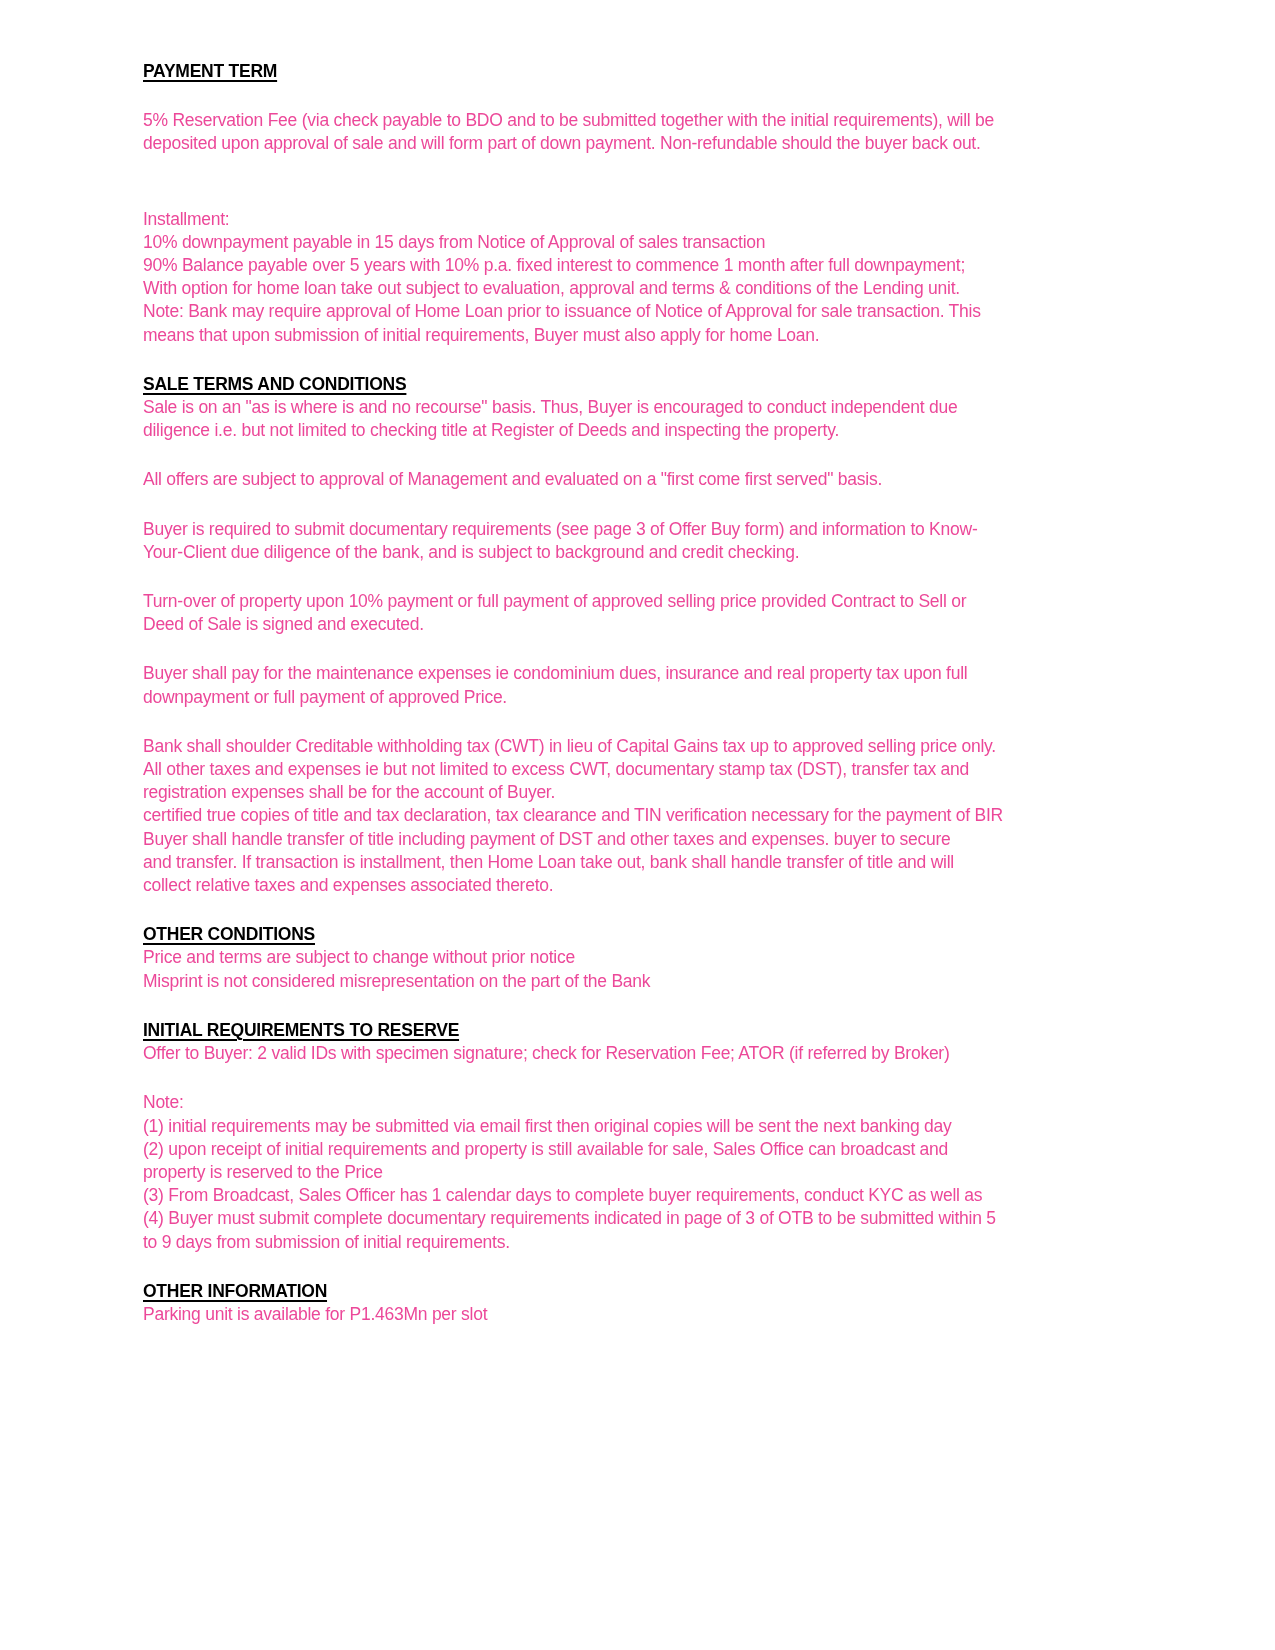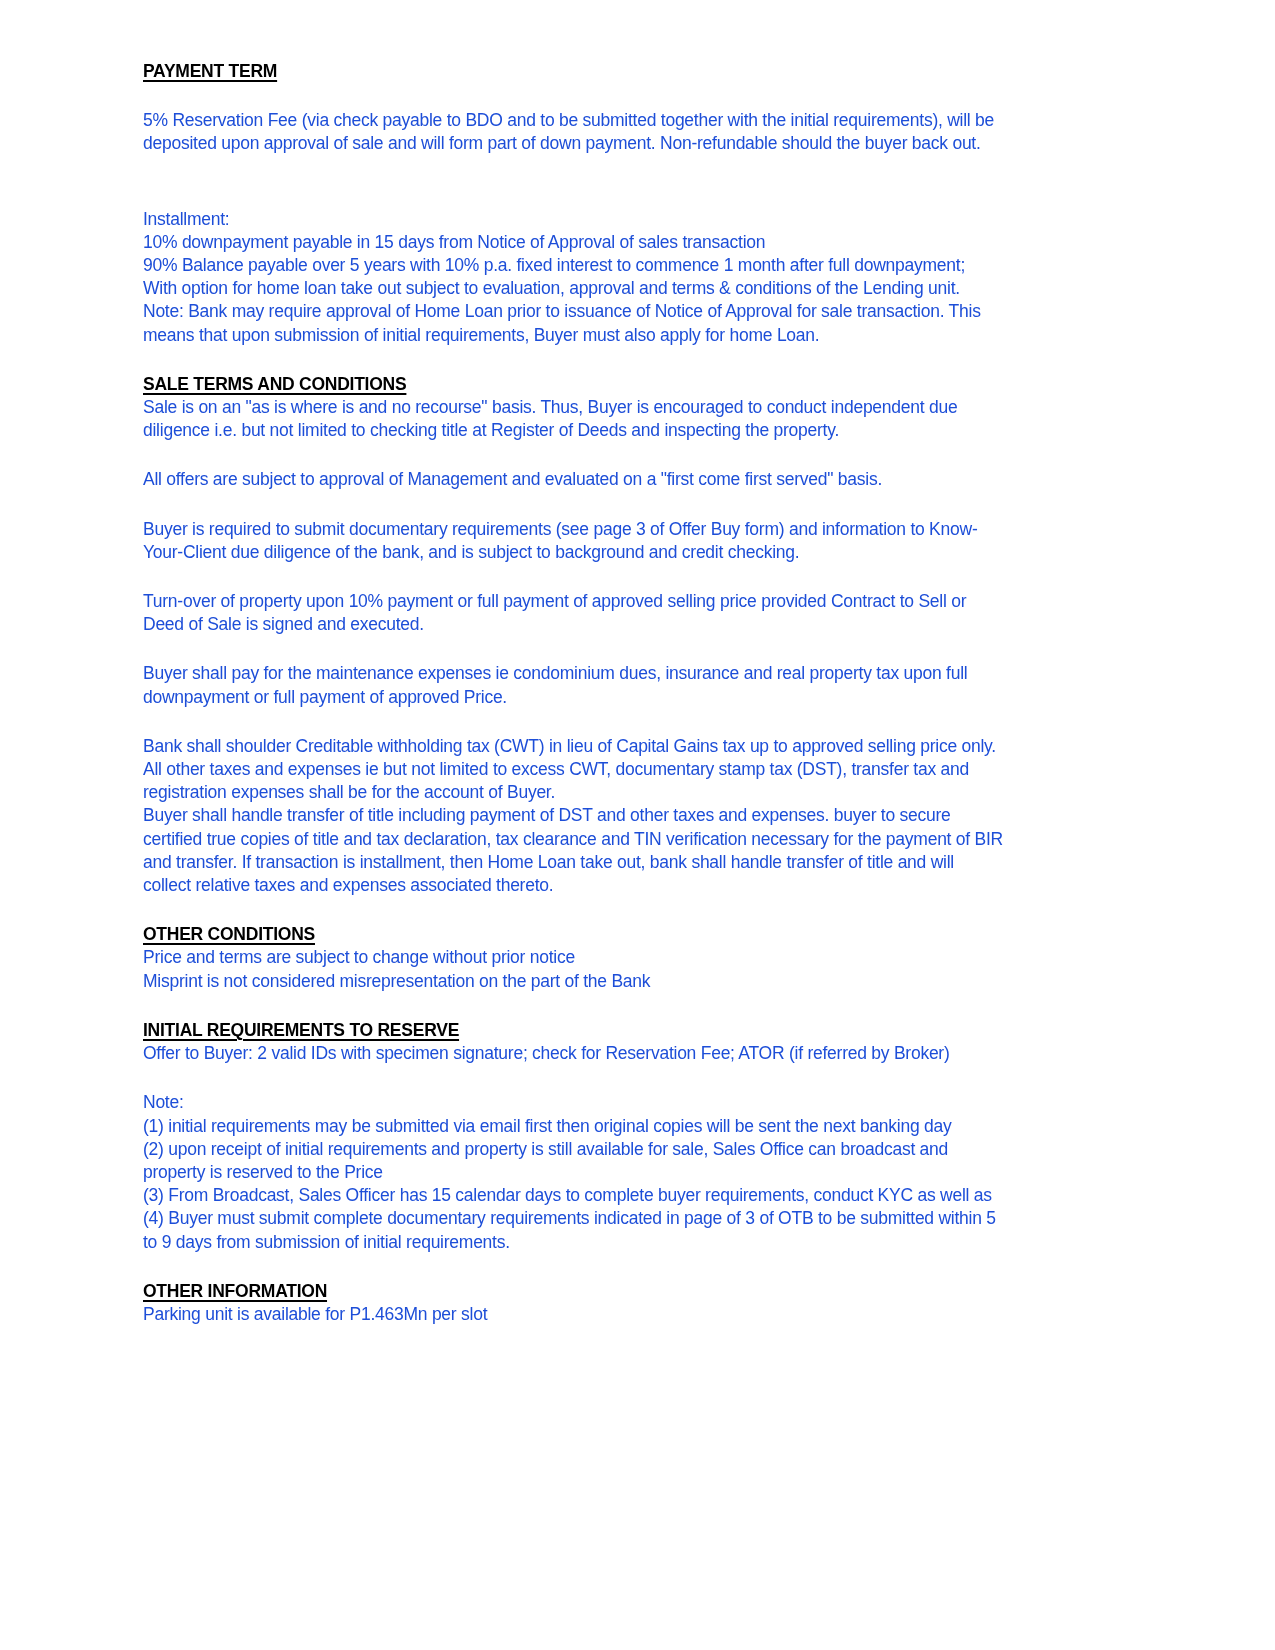--- a/index.html
+++ b/index.html
@@ -14,21 +14,21 @@
   .doc {
     position: absolute;
     left: 143px;
     top: 60px;
     width: 1030px;
   }
   .doc-line {
     font-size: 17.5px;
     line-height: 23.2px;
     letter-spacing: -0.25px;
-    color: #1d4ed8;
+    color: #ec4899;
     white-space: pre;
   }
   .section-heading {
     font-size: 17.5px;
     line-height: 23.2px;
     letter-spacing: -0.25px;
     color: #000000;
     font-weight: 700;
     text-decoration: underline;
     text-decoration-thickness: 2px;
@@ -70,37 +70,37 @@
       <div class="blank-line"></div>
       <div class="doc-line">Turn-over of property upon 10% payment or full payment of approved selling price provided Contract to Sell or</div>
       <div class="doc-line">Deed of Sale is signed and executed.</div>
       <div class="blank-line"></div>
       <div class="doc-line">Buyer shall pay for the maintenance expenses ie condominium dues, insurance and real property tax upon full</div>
       <div class="doc-line">downpayment or full payment of approved Price.</div>
       <div class="blank-line"></div>
       <div class="doc-line">Bank shall shoulder Creditable withholding tax (CWT) in lieu of Capital Gains tax up to approved selling price only.</div>
       <div class="doc-line">All other taxes and expenses ie but not limited to excess CWT, documentary stamp tax (DST), transfer tax and</div>
       <div class="doc-line">registration expenses shall be for the account of Buyer.</div>
+      <div class="doc-line">certified true copies of title and tax declaration, tax clearance and TIN verification necessary for the payment of BIR</div>
       <div class="doc-line">Buyer shall handle transfer of title including payment of DST and other taxes and expenses. buyer to secure</div>
-      <div class="doc-line">certified true copies of title and tax declaration, tax clearance and TIN verification necessary for the payment of BIR</div>
       <div class="doc-line">and transfer. If transaction is installment, then Home Loan take out, bank shall handle transfer of title and will</div>
       <div class="doc-line">collect relative taxes and expenses associated thereto.</div>
       <div class="blank-line"></div>
       <div class="section-heading">OTHER CONDITIONS</div>
       <div class="doc-line">Price and terms are subject to change without prior notice</div>
       <div class="doc-line">Misprint is not considered misrepresentation on the part of the Bank</div>
       <div class="blank-line"></div>
       <div class="section-heading">INITIAL REQUIREMENTS TO RESERVE</div>
       <div class="doc-line">Offer to Buyer: 2 valid IDs with specimen signature; check for Reservation Fee; ATOR (if referred by Broker)</div>
       <div class="blank-line"></div>
       <div class="doc-line">Note:</div>
       <div class="doc-line">(1) initial requirements may be submitted via email first then original copies will be sent the next banking day</div>
       <div class="doc-line">(2) upon receipt of initial requirements and property is still available for sale, Sales Office can broadcast and</div>
       <div class="doc-line">property is reserved to the Price</div>
-      <div class="doc-line">(3) From Broadcast, Sales Officer has 15 calendar days to complete buyer requirements, conduct KYC as well as</div>
+      <div class="doc-line">(3) From Broadcast, Sales Officer has 1 calendar days to complete buyer requirements, conduct KYC as well as</div>
       <div class="doc-line">(4) Buyer must submit complete documentary requirements indicated in page of 3 of OTB to be submitted within 5</div>
       <div class="doc-line">to 9 days from submission of initial requirements.</div>
       <div class="blank-line"></div>
       <div class="section-heading">OTHER INFORMATION</div>
       <div class="doc-line">Parking unit is available for P1.463Mn per slot</div>
       <div class="blank-line"></div>
     </div>
 </div>
 
 </body></html>

